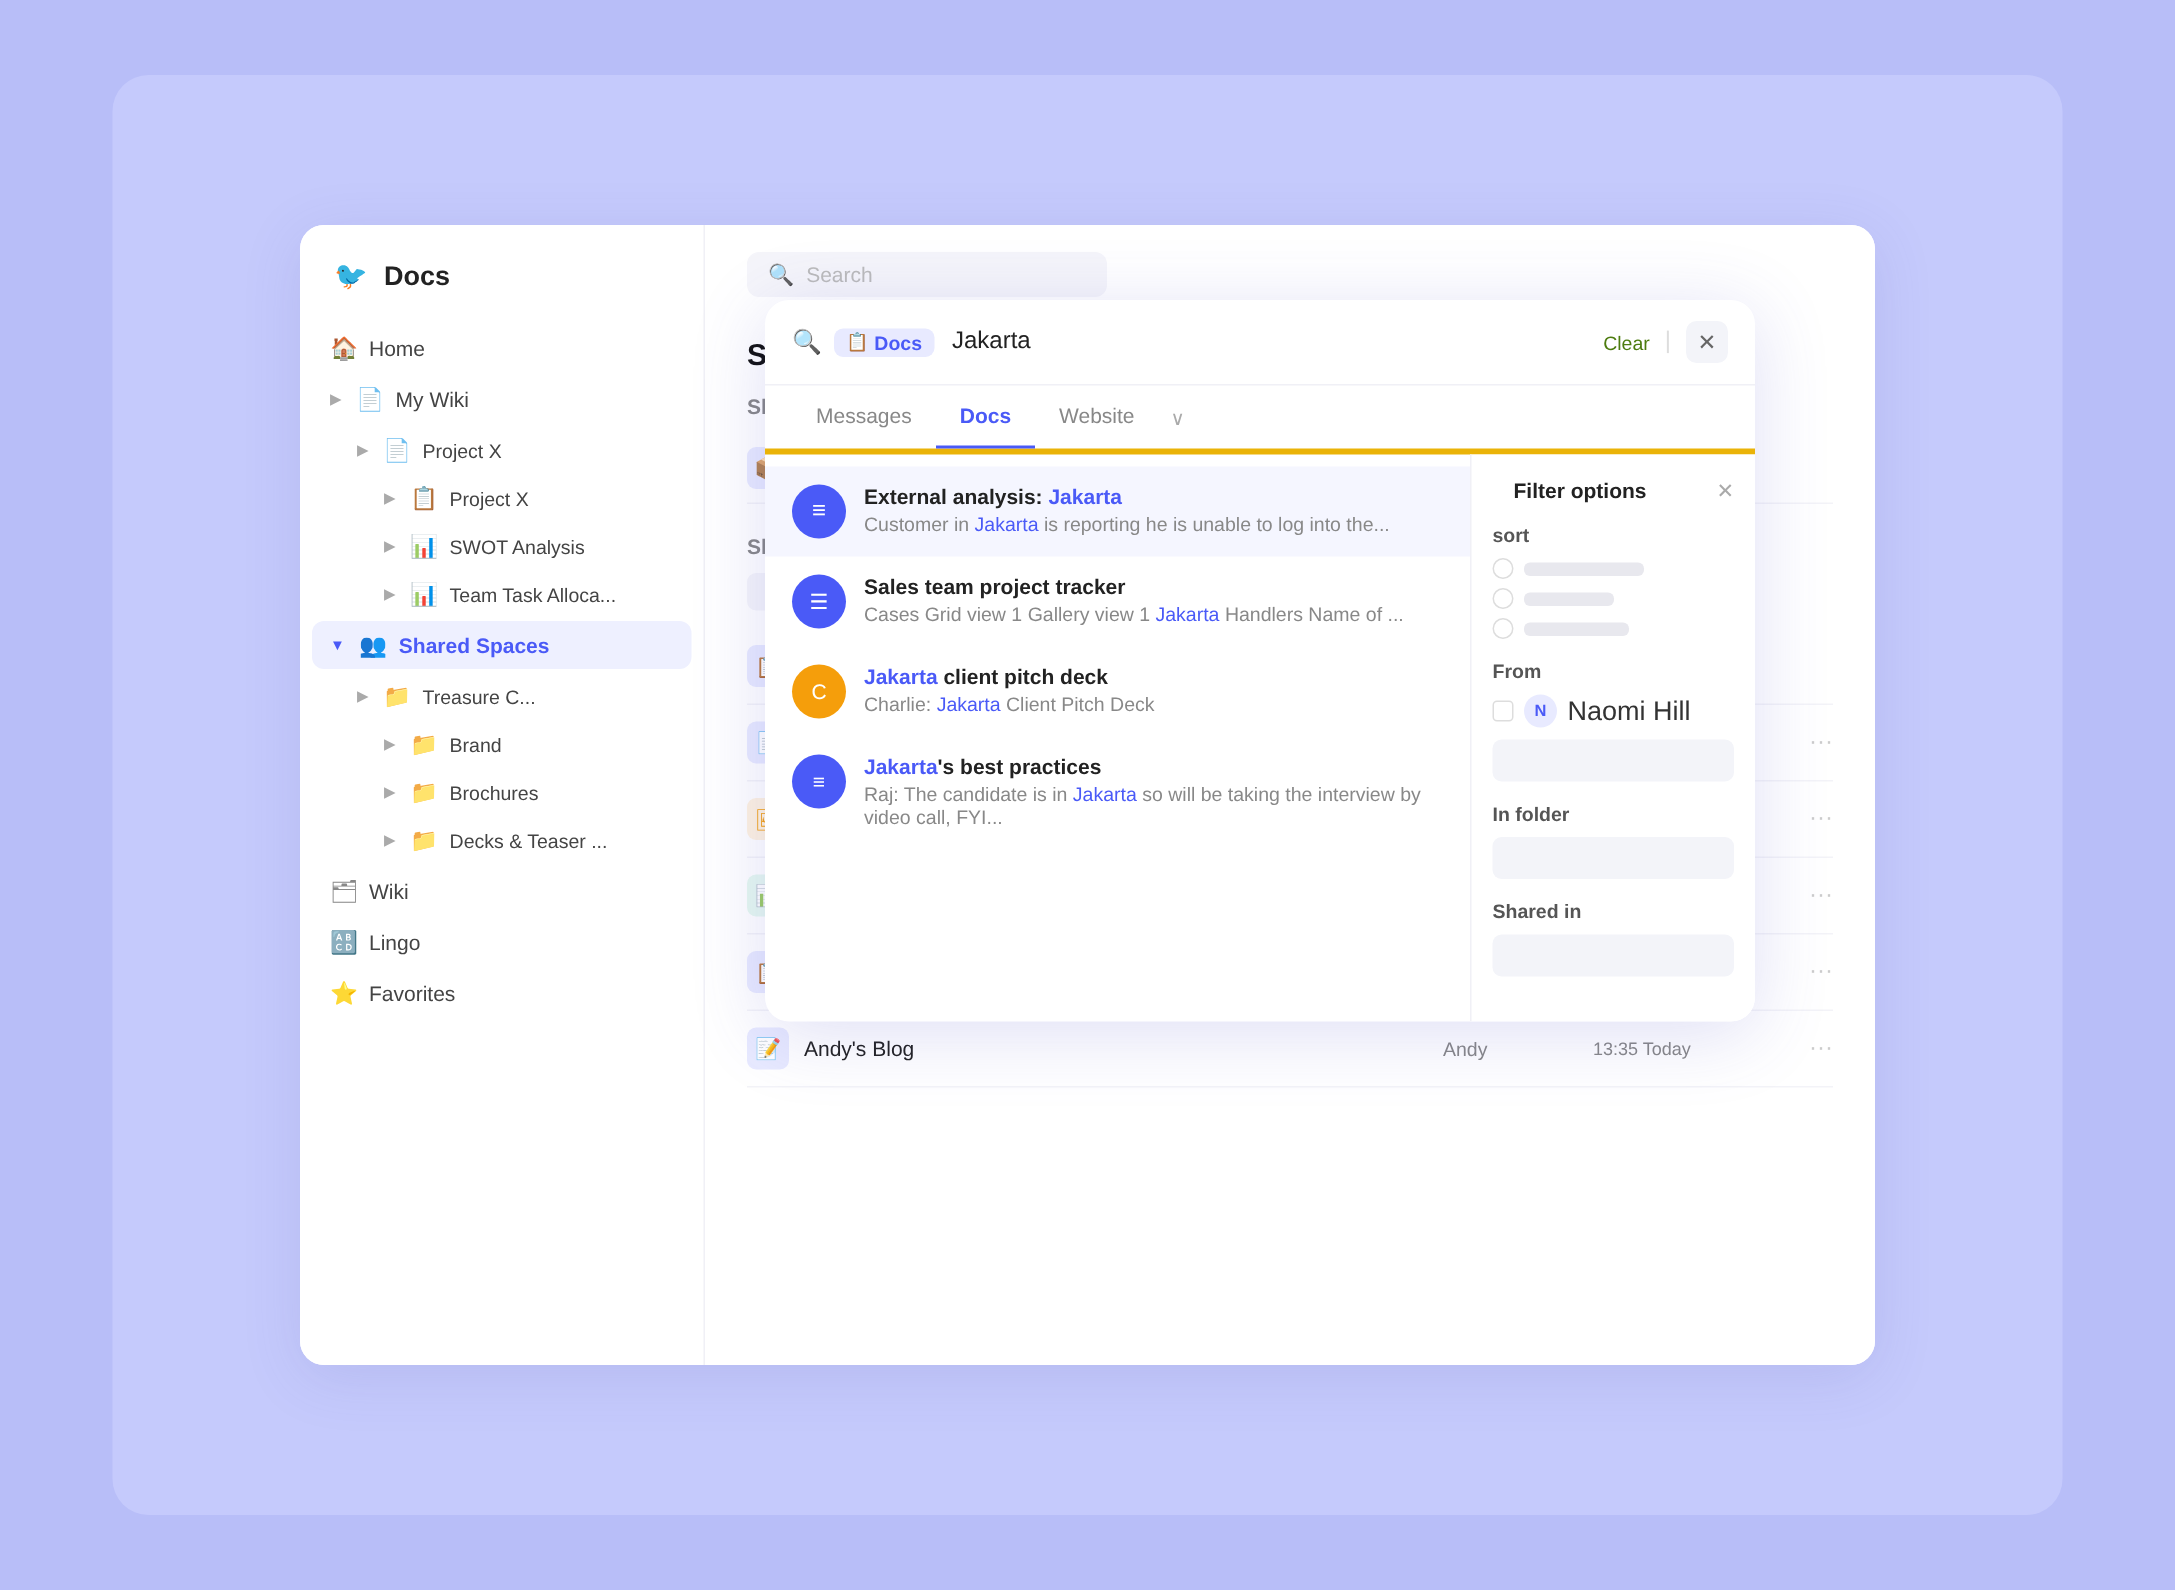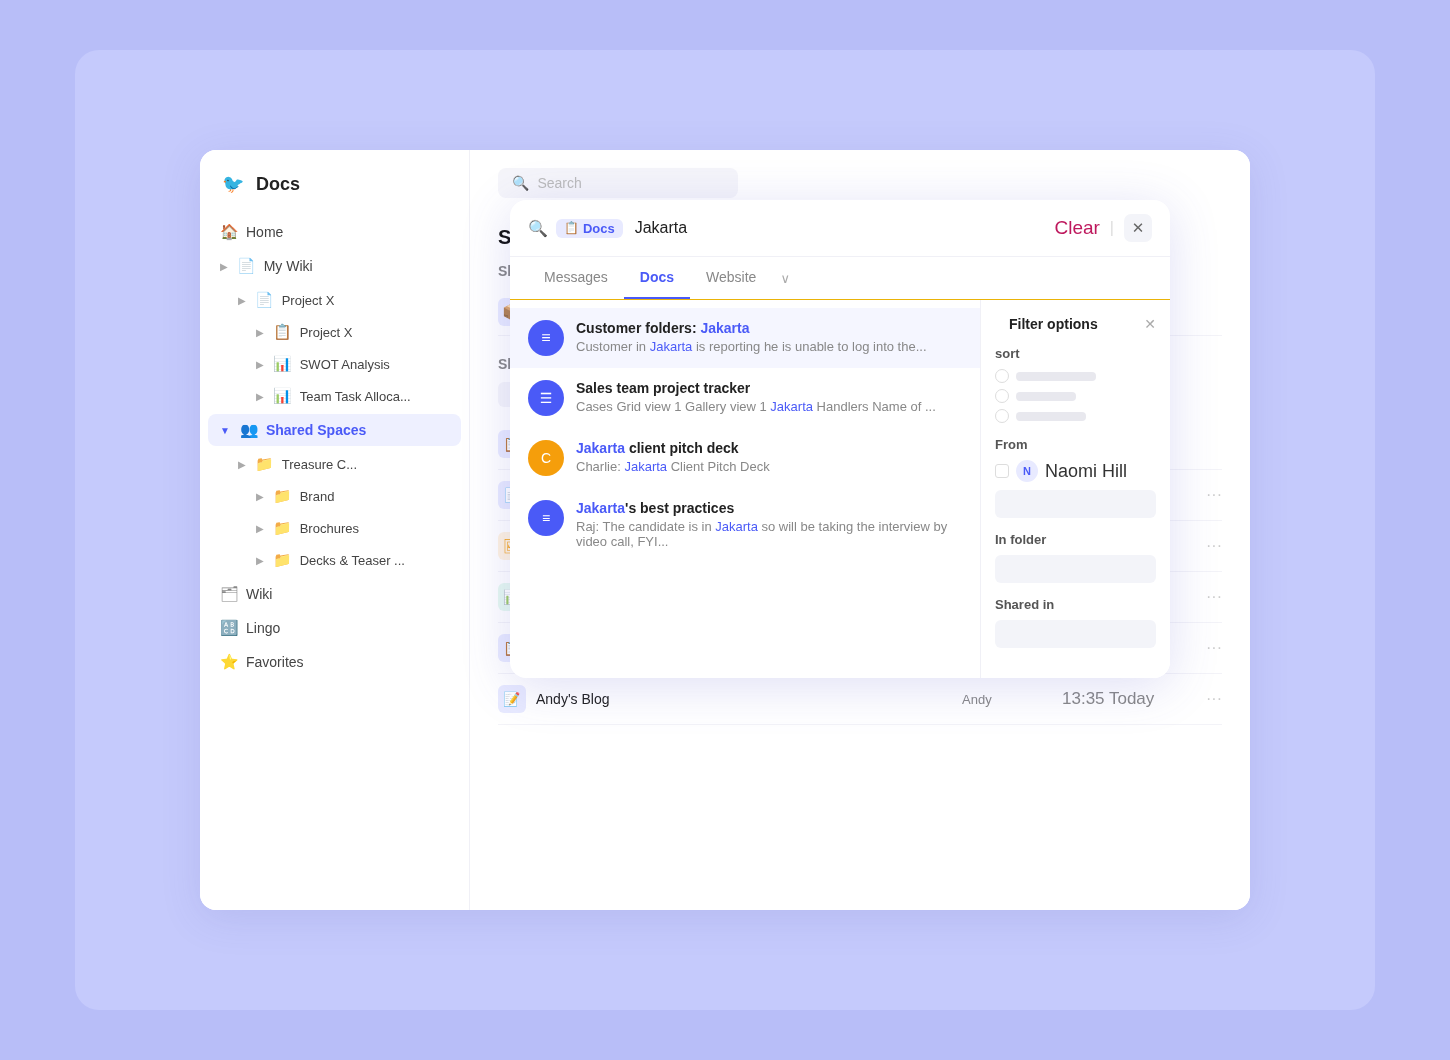--- a/index.html
+++ b/index.html
@@ -190,21 +190,21 @@
     }
     .doc-icon.blue { background: #e8eaff; color: #4a5af7; }
     .doc-icon.orange { background: #fff3e0; color: #f59e0b; }
     .doc-icon.green { background: #e6f9f0; color: #22c55e; }
     .doc-row .doc-name { flex: 1; font-size: 14px; color: #222; }
     .doc-row .doc-name .badge {
       font-size: 11px; background: #e8f5ff; color: #3b82f6;
       border-radius: 4px; padding: 1px 6px; margin-left: 7px; font-weight: 500;
     }
     .doc-row .doc-owner { width: 100px; color: #888; font-size: 13px; }
-    .doc-row .doc-date { width: 130px; color: #888; font-size: 17px; }
+    .doc-row .doc-date { width: 130px; color: #888; font-size: 12px; }
     .doc-row .doc-more { width: 30px; color: #ccc; font-size: 16px; text-align: right; cursor: pointer; }
 
     
     .search-overlay {
       position: absolute;
       top: 50px;
       left: 310px;
       width: 660px;
       background: #fff;
       border-radius: 16px;
@@ -233,33 +233,33 @@
       padding: 2px 8px;
       font-size: 13px;
       font-weight: 600;
       display: flex; align-items: center; gap: 4px;
     }
     .search-tag .tag-icon { font-size: 12px; }
     .search-overlay-actions {
       display: flex; align-items: center; gap: 10px;
     }
     .clear-btn {
-      font-size: 19px; color: #be185d; cursor: pointer; background: none; border: none;
+      font-size: 13px; color: #4d7c0f; cursor: pointer; background: none; border: none;
     }
     .close-search-btn {
       width: 28px; height: 28px;
       background: #f3f4f9; border-radius: 7px;
       display: flex; align-items: center; justify-content: center;
       cursor: pointer; font-size: 15px; color: #666; border: none;
     }
 
     .search-tabs {
       display: flex; align-items: center; gap: 0;
       padding: 0 18px;
-      border-bottom: 1px solid #eab308;
+      border-bottom: 4px solid #eab308;
     }
     .search-tab {
       padding: 12px 16px;
       font-size: 14px;
       color: #888;
       cursor: pointer;
       border-bottom: 2px solid transparent;
     }
     .search-tab.active {
       color: #4a5af7;
@@ -565,21 +565,21 @@
         </div>
       </div>
 
       <div class="search-results-area">
         <div class="search-results-list">
 
           <div class="search-result-item selected">
             <div class="result-avatar indigo">≡</div>
             <div class="result-info">
               <div class="result-title">
-                <span>Customer folders: </span><span class="highlight" style="color:#4a5af7">Jakarta</span><span></span>
+                <span>External analysis: </span><span class="highlight" style="color:#4a5af7">Jakarta</span><span></span>
               </div>
               <div class="result-subtitle">
                 <span>Customer in </span><span class="highlight" style="color:#4a5af7">Jakarta</span><span> is reporting he is unable to log into the...</span>
               </div>
             </div>
           </div>
 
           <div class="search-result-item">
             <div class="result-avatar indigo" style="font-size:14px;">☰</div>
             <div class="result-info">

